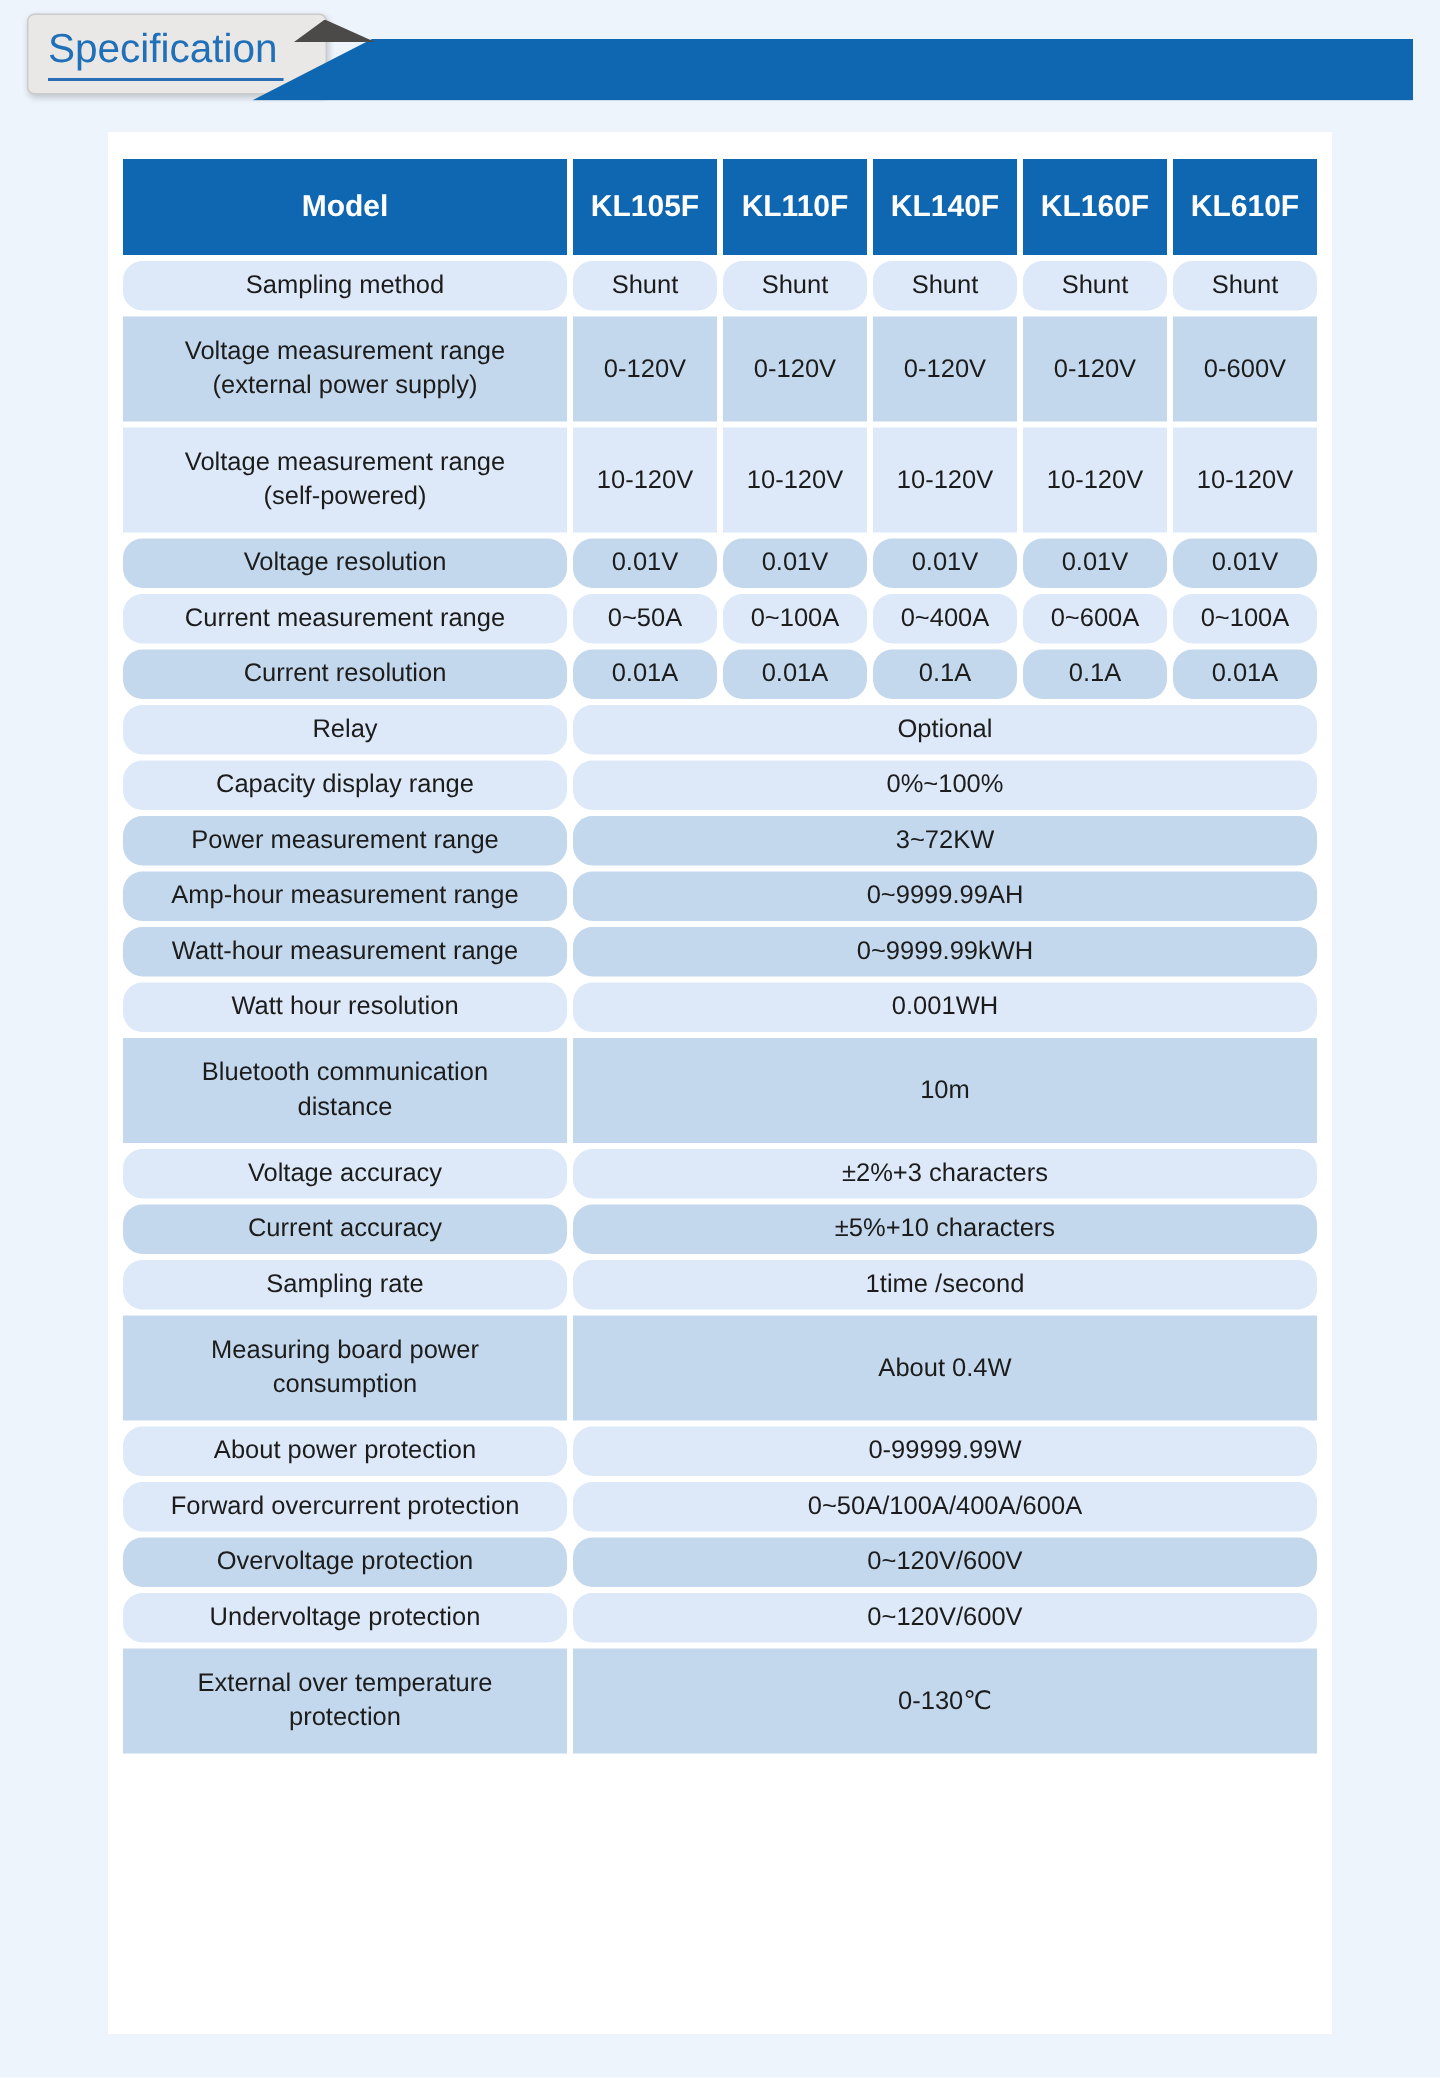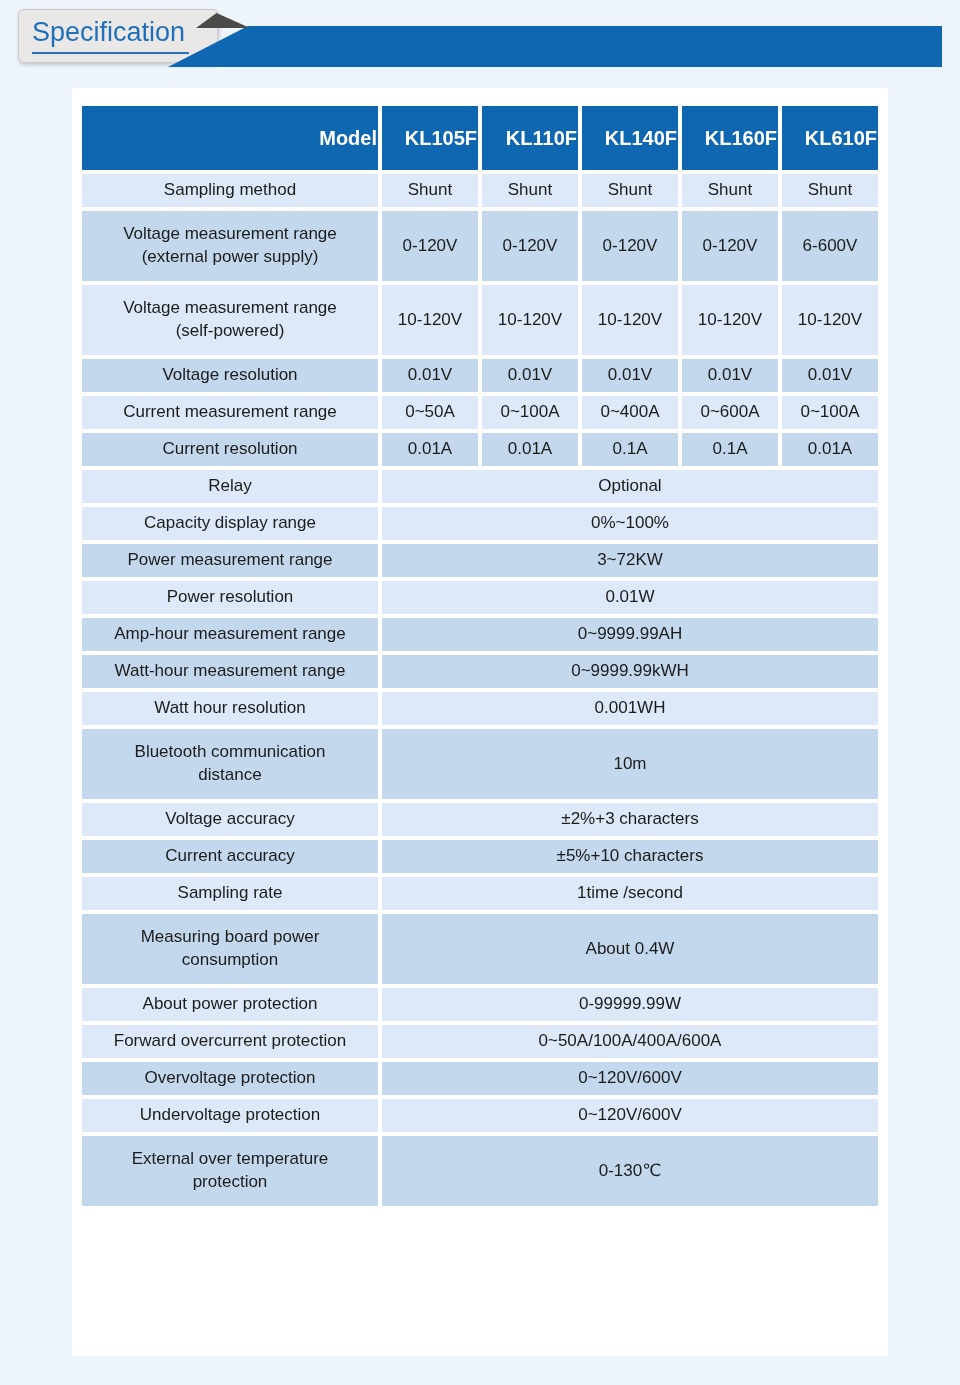--- a/index.html
+++ b/index.html
@@ -39,29 +39,29 @@
   .panel{
     position:absolute;left:72px;top:88px;width:816px;height:1268px;
     background:var(--panel-bg);
   }
   table.spec{
     border-collapse:separate;border-spacing:4px;table-layout:fixed;
     width:804px;margin:14px auto 0;
   }
   table.spec th{
     background:var(--header-bg);color:var(--header-text);
-    font-size:20px;font-weight:bold;height:62px;text-align:right;vertical-align:middle;
+    font-size:20px;font-weight:bold;height:62px;text-align:center;vertical-align:middle;
   }
   table.spec td{
     text-align:center;vertical-align:middle;font-size:17px;color:var(--text-dark);
     white-space:pre-line;line-height:1.35;padding:0 4px;overflow:hidden;
   }
   tr.row-light td{background:var(--row-light);}
   tr.row-dark  td{background:var(--row-dark);}
-  tr.small td{height:33px;}
+  tr.small td{height:33px;border-radius:13px;}
   tr.tall  td{height:70px;}
 </style>
 </head>
 <body>
 
 <header>
   <div class="tab">
     <span class="tab-label">Specification</span>
   </div>
   <div class="ribbon"></div>
@@ -97,21 +97,21 @@
           <td>Shunt</td>
           <td>Shunt</td>
         </tr>
         <tr class="row-dark tall">
           <td>Voltage measurement range
 (external power supply)</td>
           <td>0-120V</td>
           <td>0-120V</td>
           <td>0-120V</td>
           <td>0-120V</td>
-          <td>6-600V</td>
+          <td>0-600V</td>
         </tr>
         <tr class="row-light tall">
           <td>Voltage measurement range
 (self-powered)</td>
           <td>10-120V</td>
           <td>10-120V</td>
           <td>10-120V</td>
           <td>10-120V</td>
           <td>10-120V</td>
         </tr>
@@ -144,24 +144,20 @@
           <td colspan="5">Optional</td>
         </tr>
         <tr class="row-light small">
           <td>Capacity display range</td>
           <td colspan="5">0%~100%</td>
         </tr>
         <tr class="row-dark small">
           <td>Power measurement range</td>
           <td colspan="5">3~72KW</td>
         </tr>
-        <tr class="row-light small">
-          <td>Power resolution</td>
-          <td colspan="5">0.01W</td>
-        </tr>
         <tr class="row-dark small">
           <td>Amp-hour measurement range</td>
           <td colspan="5">0~9999.99AH</td>
         </tr>
         <tr class="row-dark small">
           <td>Watt-hour measurement range</td>
           <td colspan="5">0~9999.99kWH</td>
         </tr>
         <tr class="row-light small">
           <td>Watt hour resolution</td>

